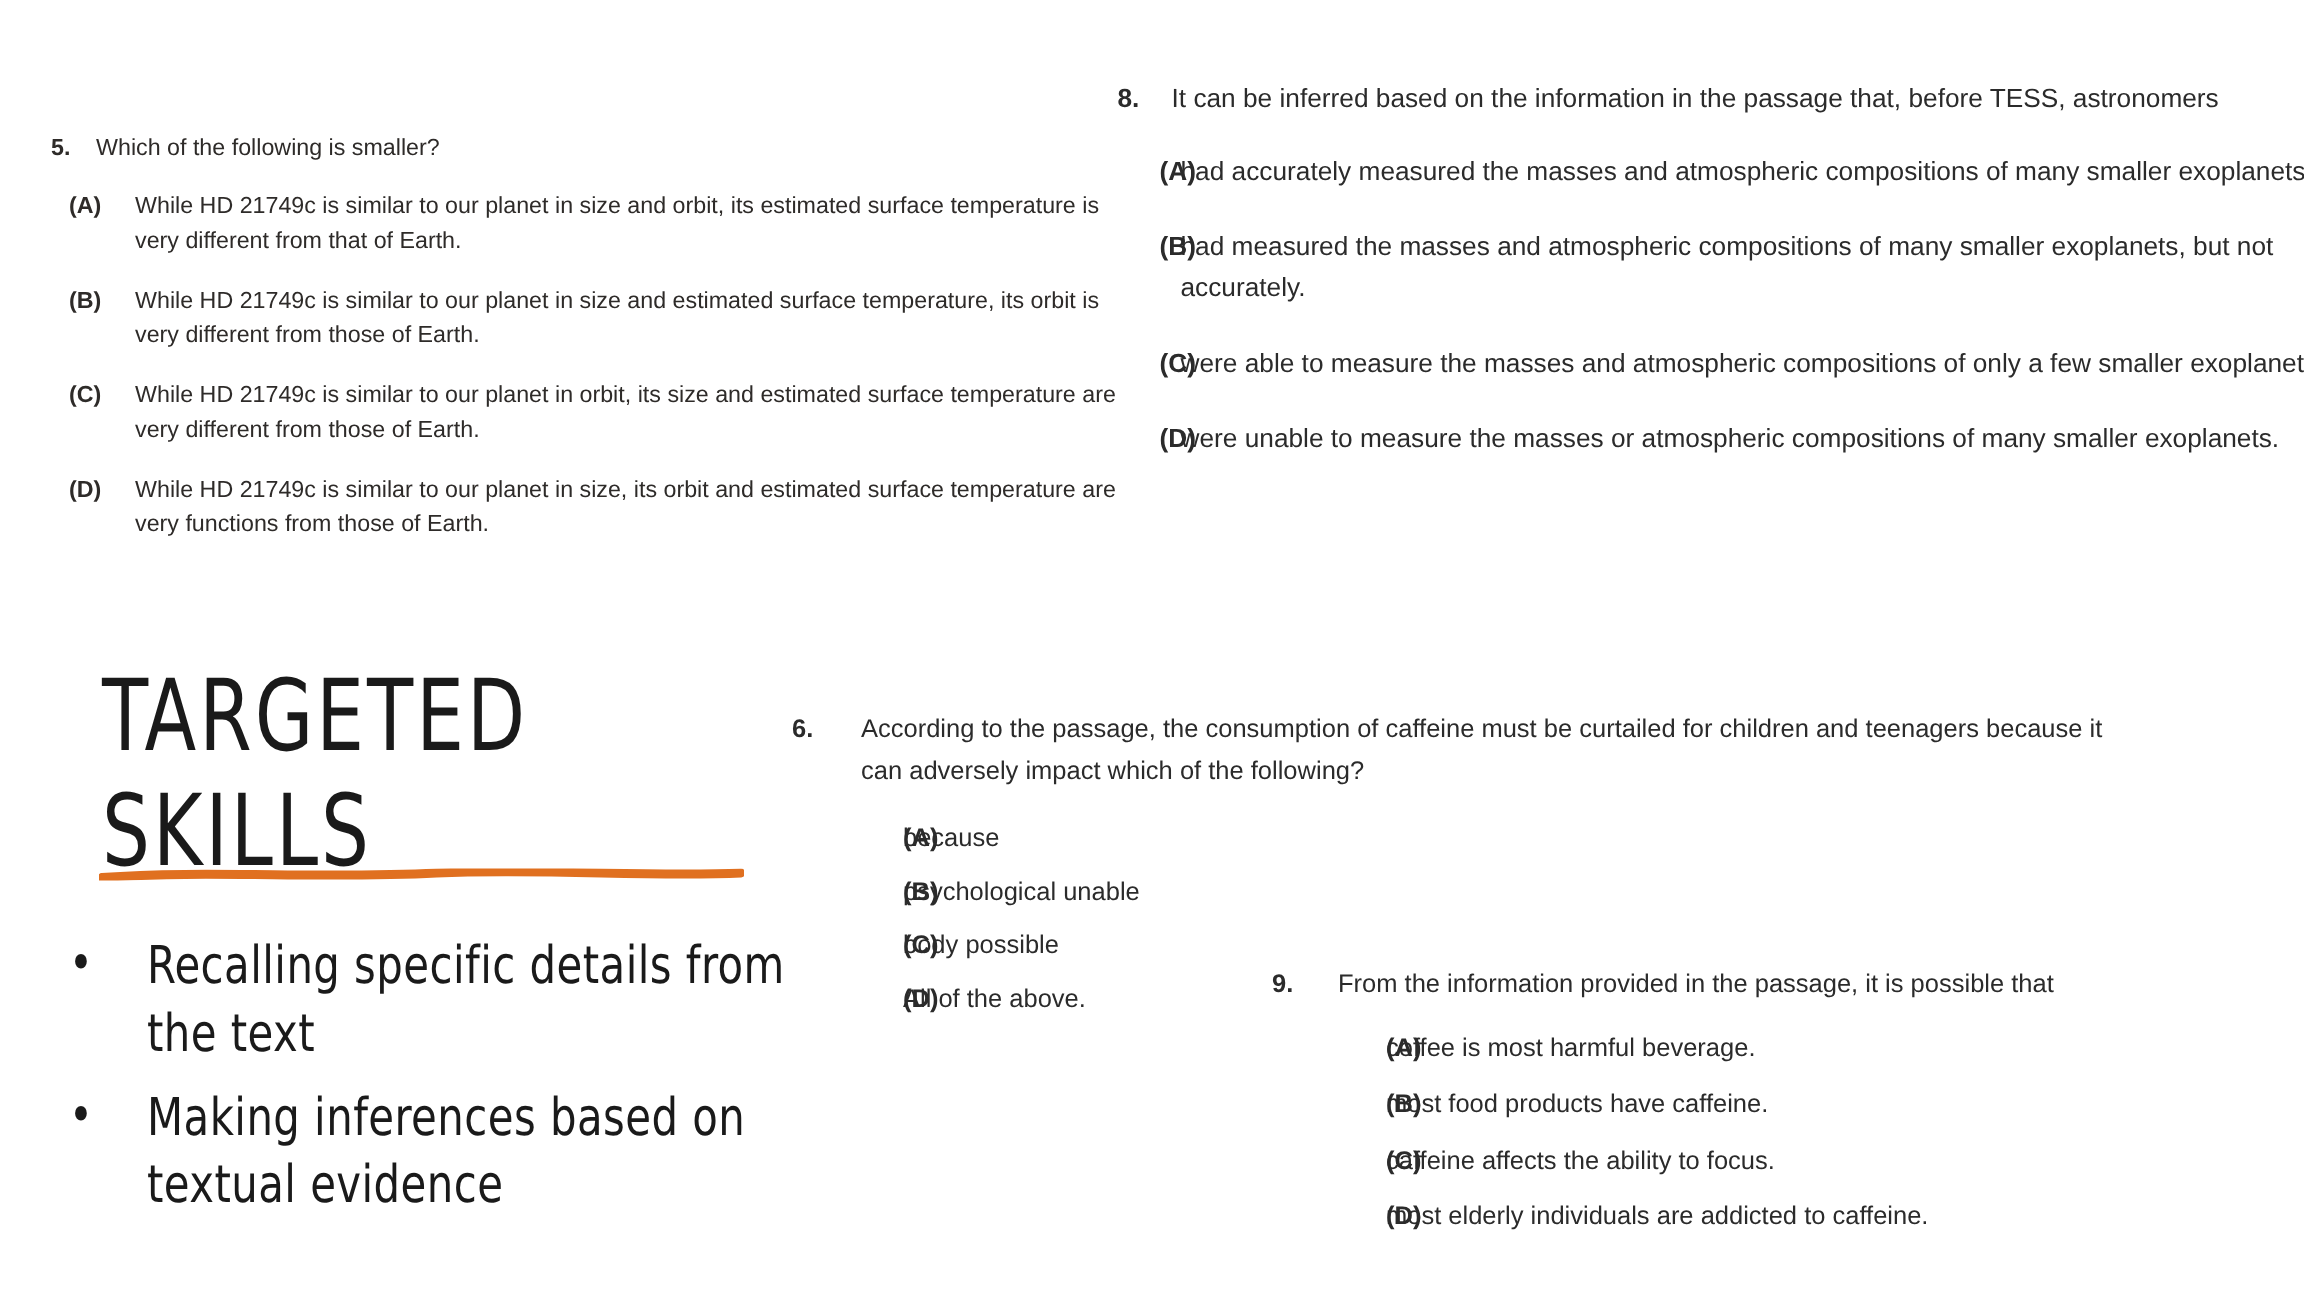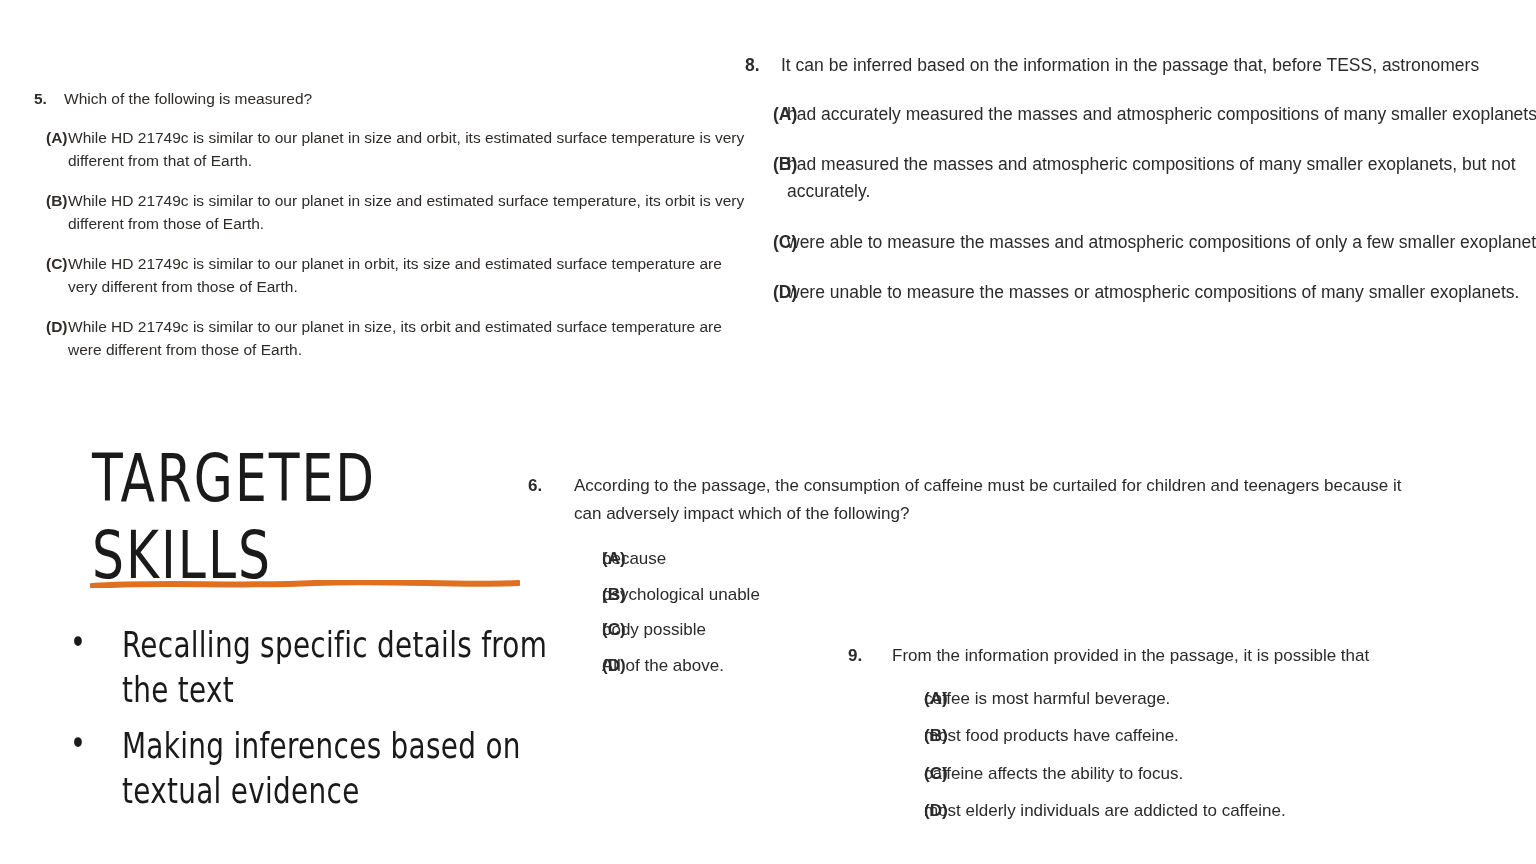--- a/index.html
+++ b/index.html
@@ -49,21 +49,21 @@
     top: 88px;
     width: 720px;
     font-size: 15.5px;
     line-height: 1.48;
     color: #2e2b29;
   }
   #q5 .qhead { margin-bottom: 16px; }
   #q5 .qnum { width: 30px; font-size: 15.5px; }
   #q5 .choice { margin-bottom: 17px; }
   #q5 .clabel { width: 34px; padding-left: 12px; box-sizing: border-box; }
-  #q5 .ctext { padding-right: 4px; }
+  #q5 .ctext { padding-right: 4px; margin-left: 22px; }
 
   
   #q8 {
     left: 745px;
     top: 52px;
     width: 840px;
     font-size: 17.5px;
     line-height: 1.55;
     color: #2b2b2b;
   }
@@ -96,21 +96,21 @@
     color: #2b2b2b;
   }
   #q10 .qnum { width: 44px; }
   #q10 .qhead { margin-bottom: 16px; }
   #q10 .choice { margin-bottom: 10px; }
   #q10 .clabel { width: 44px; padding-left: 76px; box-sizing: border-box; }
 
   
   #skills {
     position: absolute;
-    left: 52px;
+    left: 28px;
     top: 440px;
     width: 500px;
   }
   #skills-title {
     font-family: "DejaVu Sans Condensed", "Liberation Sans Narrow", "Liberation Sans", sans-serif;
     font-size: 56px;
     letter-spacing: 2px;
     color: #1a1a1a;
     margin: 0 0 4px 40px;
     font-weight: normal;
@@ -146,37 +146,37 @@
     font-size: 30px;
     line-height: 1.1;
   }
 </style>
 </head>
 <body>
 
 <div class="qblock" id="q5">
   <div class="qhead">
     <span class="qnum">5.</span>
-    <span class="qtext">Which of the following is measured?</span>
+    <span class="qtext">Which of the following is smaller?</span>
   </div>
   <div class="choice">
     <span class="clabel">(A)</span>
     <span class="ctext">While HD 21749c is similar to our planet in size and orbit, its estimated surface temperature is very different from that of Earth.</span>
   </div>
   <div class="choice">
     <span class="clabel">(B)</span>
     <span class="ctext">While HD 21749c is similar to our planet in size and estimated surface temperature, its orbit is very different from those of Earth.</span>
   </div>
   <div class="choice">
     <span class="clabel">(C)</span>
     <span class="ctext">While HD 21749c is similar to our planet in orbit, its size and estimated surface temperature are very different from those of Earth.</span>
   </div>
   <div class="choice">
     <span class="clabel">(D)</span>
-    <span class="ctext">While HD 21749c is similar to our planet in size, its orbit and estimated surface temperature are were different from those of Earth.</span>
+    <span class="ctext">While HD 21749c is similar to our planet in size, its orbit and estimated surface temperature are very functions from those of Earth.</span>
   </div>
 </div>
 
 <div class="qblock" id="q8">
   <div class="qhead">
     <span class="qnum">8.</span>
     <span class="qtext">It can be inferred based on the information in the passage that, before TESS, astronomers</span>
   </div>
   <div class="choice">
     <span class="clabel">(A)</span>

